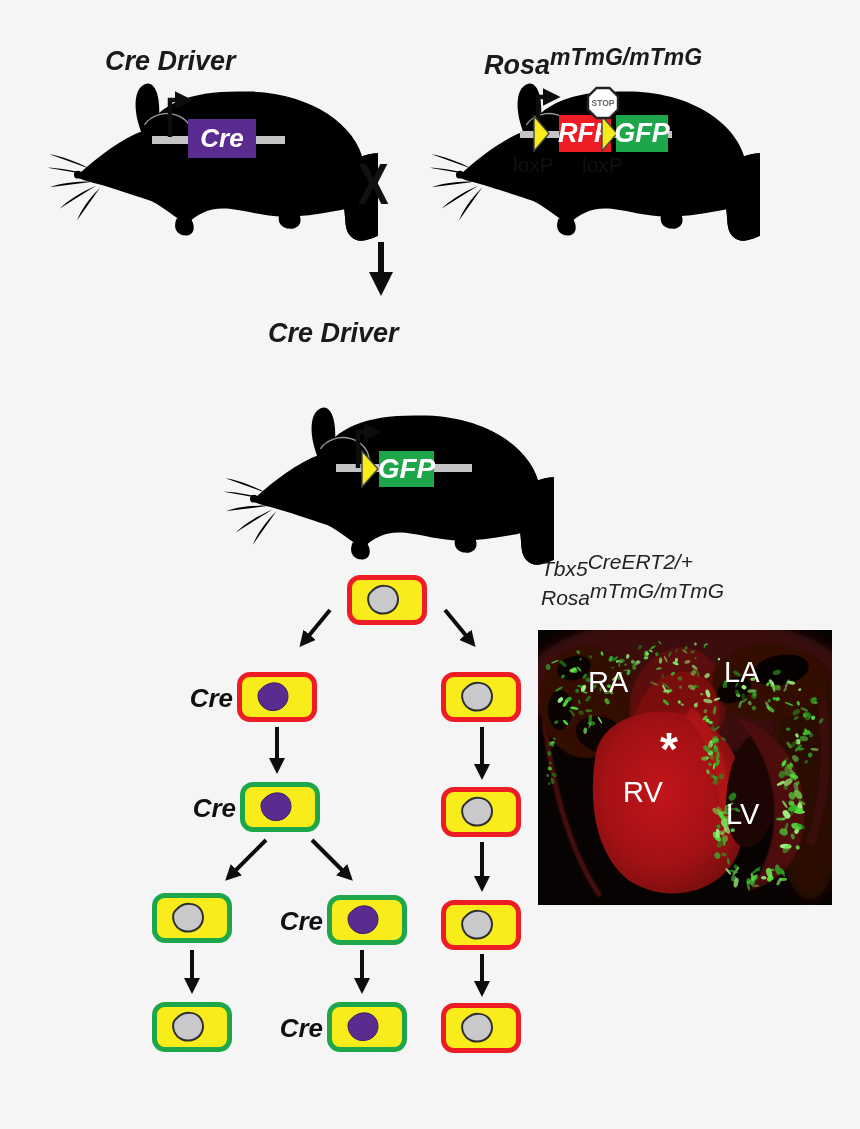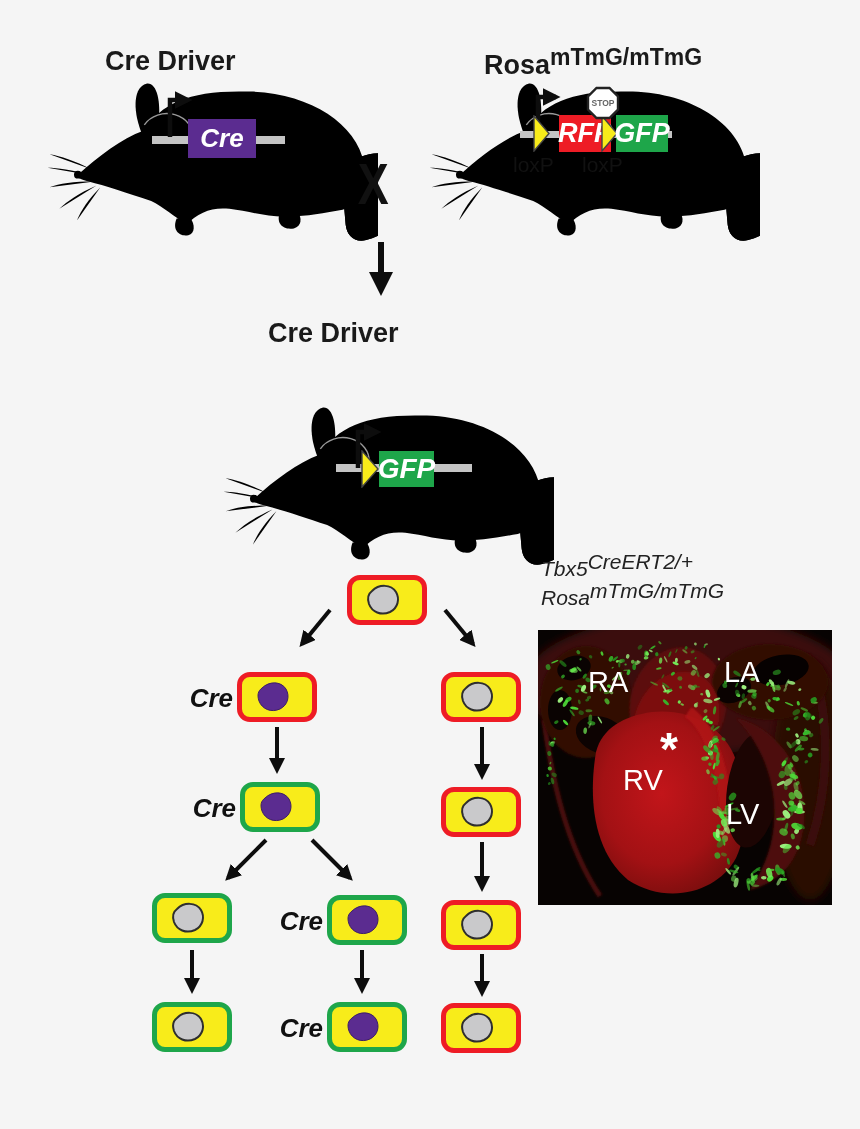--- a/index.html
+++ b/index.html
@@ -5,21 +5,21 @@
   :root{
     --background:#f5f5f5; --purple:#5b2c90; --red:#ee1c25; --green:#1ea64a;
     --yellow:#f8ec1a; --dna-line:#c4c4c4; --nucleus-gray:#c9c9cb;
     --mouse-peach:#fbe5d3; --text-dark:#1a1a1a; --heart-label-white:#ffffff;
   }
   html,body{margin:0;padding:0;}
   body{font-family:"Liberation Sans","DejaVu Sans",sans-serif;background:#ffffff;}
   #stage{position:relative;width:860px;height:1129px;background:var(--background);overflow:hidden;}
   .abs{position:absolute;}
   
-  .fig-title{font-weight:bold;font-size:27px;color:var(--text-dark);white-space:nowrap;z-index:7;}
+  .fig-title{font-weight:bold;font-style:italic;font-size:27px;color:var(--text-dark);white-space:nowrap;z-index:7;}
   .fig-title .sup{font-size:23px;vertical-align:9px;}
   .geno-label{font-style:italic;font-size:21px;color:#222;line-height:22px;white-space:nowrap;z-index:7;}
   .geno-label .sup{vertical-align:7px;text-align:right;}
   #cross-x{font-weight:800;font-size:58px;color:#111;transform:scaleX(0.8);z-index:7;}
   
   .dna-line{background:var(--dna-line);z-index:5;}
   .gene-box{display:flex;align-items:center;justify-content:center;color:#fff;
             font-weight:bold;font-style:italic;z-index:6;}
   #cre-box{background:var(--purple);font-size:26px;}
   #rfp-box{background:var(--red);font-size:27px;margin-left:10px;}
@@ -557,18 +557,18 @@
           <ellipse cx="97.4" cy="32.3" rx="1.3" ry="1.0" transform="rotate(120 97.4 32.3)" fill="#36b82a" opacity="0.77"></ellipse>
           <ellipse cx="96.2" cy="36.9" rx="3.2" ry="1.9" transform="rotate(92 96.2 36.9)" fill="#27961f" opacity="0.88"></ellipse>
           <ellipse cx="108.1" cy="27.8" rx="2.4" ry="1.6" transform="rotate(172 108.1 27.8)" fill="#71ea55" opacity="0.83"></ellipse>
           <ellipse cx="79.0" cy="31.4" rx="1.2" ry="1.2" transform="rotate(31 79.0 31.4)" fill="#71ea55" opacity="0.92"></ellipse>
           <ellipse cx="99.8" cy="31.4" rx="1.2" ry="1.3" transform="rotate(172 99.8 31.4)" fill="#9cf07e" opacity="0.66"></ellipse>
           <ellipse cx="81.3" cy="34.6" rx="3.0" ry="1.1" transform="rotate(90 81.3 34.6)" fill="#27961f" opacity="0.69"></ellipse>
         </g>
     </svg>
     <div class="heart-label" style="left:50px;top:36px">RA</div>
     <div class="heart-label" style="left:186px;top:26px">LA</div>
-    <div class="heart-label" style="left:85px;top:134px">RV</div>
+    <div class="heart-label" style="left:85px;top:146px">RV</div>
     <div class="heart-label" style="left:188px;top:168px">LV</div>
     <div class="heart-label" id="heart-asterisk" style="left:122px;top:92px">*</div>
   </div>
 
 </div>
 
 </body></html>

